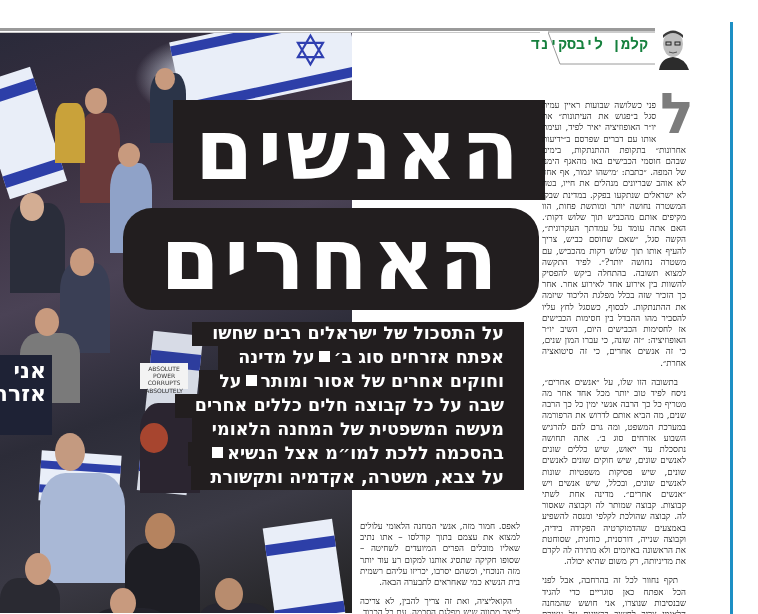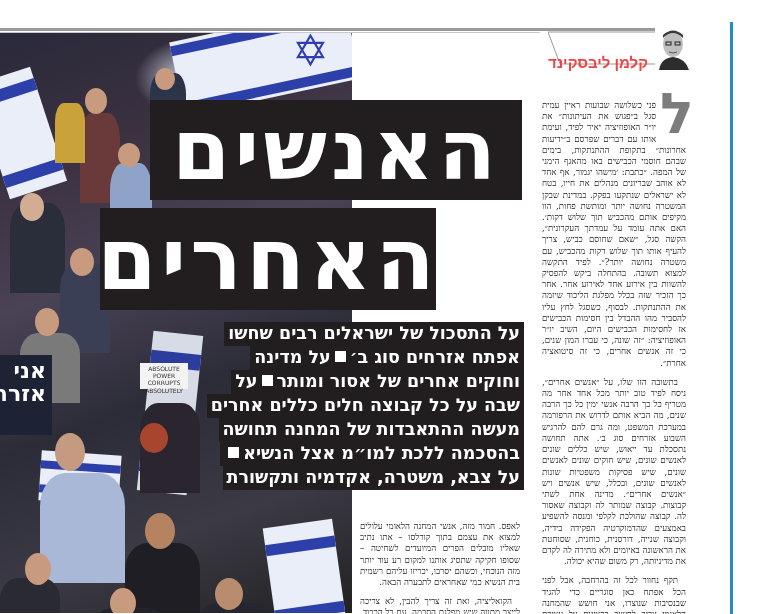--- a/index.html
+++ b/index.html
@@ -23,31 +23,31 @@
     .photo .flag .stripe { position: absolute; left: 0; width: 100%; height: 10%; background: #2d3fa8; }
     .photo .star { position: absolute; color: #2f3fb0; font-size: 44px; line-height: 1; }
     .photo .head { position: absolute; border-radius: 50%; background: #c89a7e; }
     .photo .body { position: absolute; border-radius: 30% 30% 0 0; }
     .photo .sign { position: absolute; background: #1e2235; color: #ffffff; font-weight: bold; font-size: 22px; line-height: 1.05; padding: 4px 6px; direction: rtl; overflow: hidden; }
     .photo .placard { position: absolute; background: #f3f3f3; color: #333; font-size: 6px; line-height: 1.2; padding: 2px; text-align: center; }
 
     
     .byline-box { position: absolute; left: 548px; top: 30px; width: 140px; height: 38px; }
     .byline-shape { position: absolute; left: 0; top: 0; width: 140px; height: 38px; }
-    .byline-name { position: absolute; right: 40px; top: 24px; font-family: Liberation Sans, sans-serif; font-weight: bold; font-size: 15px; color: #ef4444; direction: rtl; white-space: nowrap; }
+    .byline-name { position: absolute; right: 40px; top: 7px; font-family: Liberation Mono, monospace; font-weight: bold; font-size: 15px; color: #15803d; direction: rtl; white-space: nowrap; }
     .avatar { position: absolute; left: 655px; top: 26px; width: 36px; height: 44px; overflow: hidden; }
 
     
-    .hl-band { position: absolute; background: #221e1f; color: #ffffff; font-family: "DejaVu Sans", sans-serif; font-weight: bold; direction: rtl; white-space: nowrap; display: flex; align-items: center; justify-content: center; letter-spacing: 4px; }
+    .hl-band { position: absolute; background: #221e1f; color: #ffffff; font-family: "DejaVu Sans", sans-serif; font-weight: bold; direction: rtl; white-space: nowrap; display: flex; align-items: center; justify-content: center; letter-spacing: 4px; margin-left: 23px; }
     .hl-1 { left: 150px; top: 100px; width: 372px; height: 100px; font-size: 84px; }
-    .hl-2 { left: 100px; top: 208px; width: 336px; height: 102px; font-size: 86px; }
+    .hl-2 { left: 100px; top: 208px; width: 416px; height: 102px; font-size: 86px; border-radius: 29px; }
 
     
     .subhead { position: absolute; left: 0; top: 322px; width: 524px; direction: rtl; }
-    .sub-line { display: block; margin-left: auto; width: fit-content; background: #221e1f; color: #ffffff; font-family: "DejaVu Sans", sans-serif; font-weight: bold; font-size: 17.5px; line-height: 23px; height: 24px; padding: 0 4px; white-space: nowrap; margin-bottom: 0; }
+    .sub-line { display: block; margin-left: auto; width: fit-content; background: #221e1f; color: #ffffff; font-family: "DejaVu Sans", sans-serif; font-weight: bold; font-size: 17.5px; line-height: 23px; height: 24px; padding: 0 20px; white-space: nowrap; margin-bottom: 0; }
     .sub-line .sq { display: inline-block; width: 11px; height: 11px; background: #ffffff; margin: 0 4px; vertical-align: 1px; }
 
     
     .col { position: absolute; direction: rtl; text-align: justify; font-family: "DejaVu Serif", serif; font-size: 8.6px; line-height: 11.2px; color: #1a1a1a; }
     .col p { margin: 8px; text-indent: 8px; }
     .col-right { left: 534px; top: 92px; width: 160px; }
     .col-low { left: 352px; top: 513px; width: 176px; }
     .dropcap { float: right; font-family: "DejaVu Sans", sans-serif; font-weight: bold; font-size: 56px; line-height: 40px; color: #7c7c7c; margin-left: 4px; margin-top: 2px; }
   </style>
 </head>
@@ -131,21 +131,21 @@
 </div>
 
 <div class="hl-band hl-1">האנשים</div>
 <div class="hl-band hl-2">האחרים</div>
 
 <div class="subhead">
   <span class="sub-line"><span>על התסכול של ישראלים רבים שחשו</span></span>
   <span class="sub-line"><span>אפתח אזרחים סוג ב׳</span><span class="sq"></span><span>על מדינה</span></span>
   <span class="sub-line"><span>וחוקים אחרים של אסור ומותר</span><span class="sq"></span><span>על</span></span>
   <span class="sub-line"><span>שבה על כל קבוצה חלים כללים אחרים</span></span>
-  <span class="sub-line"><span>מעשה ההתאבדות של המחנה תחושה</span></span>
+  <span class="sub-line"><span>מעשה המשפטית של המחנה הלאומי</span></span>
   <span class="sub-line"><span>בהסכמה ללכת למו״מ אצל הנשיא</span><span class="sq"></span></span>
   <span class="sub-line"><span>על צבא, משטרה, אקדמיה ותקשורת</span></span>
 </div>
 
 <div class="col col-right">
   <span class="dropcap">ל</span>
   <p style="text-indent:0">פני כשלושה שבועות ראיין עמית סגל ב״פגוש את העיתונות״ את יו״ר האופוזיציה יאיר לפיד, ועימת אותו עם דברים שפרסם ב״ידיעות אחרונות״ בתקופת ההתנתקות, בימים שבהם חוסמי הכבישים באו מהאגף הימני של המפה. ״כתבת: ׳מישהו יגמור, אף אחד לא אוהב שבריונים מנהלים את חייו, בטח לא ישראלים שנתקעו בפקק. במדינת שבקן המשטרה נחושה יותר ומותשת פחות, הוו מקיפים אותם מהכביש תוך שלוש דקות׳. האם אתה עומד על עמדתך העקרונית״, הקשה סגל, ״שאם שחוסם כביש, צריך להעיף אותו תוך שלוש דקות מהכביש, עם משטרה נחושה יותר?״. לפיד התקשה למצוא תשובה. בהתחלה ביקש להפסיק להשוות בין אירוע אחד לאירוע אחר. אחר כך הזכיר שזה בכלל מפלגת הליכוד שיזמה את ההתנתקות. לבסוף, כשסגל לחץ עליו להסביר מהו ההבדל בין חסימות הכבישים אז לחסימות הכבישים היום, השיב יו״ר האופוזיציה: ״זה שונה, כי עברו המון שנים, כי זה אנשים אחרים, כי זה סיטואציה אחרת״.</p>
   <p>בתשובה הזו שלו, על ״אנשים אחרים״, ניסח לפיד טוב יותר מכל אחד אחר מה מטריף כל כך הרבה אנשי ימין כל כך הרבה שנים, מה הביא אותם לדרוש את הרפורמה במערכת המשפט, ומה גרם להם להרגיש השבוע אזרחים סוג ב׳. אתה תחושה נתסכלת עד ייאוש, שיש כללים שונים לאנשים שונים, שיש חוקים שונים לאנשים שונים, שיש פסיקות משפטיות שונות לאנשים שונים, ובכלל, שיש אנשים ויש ״אנשים אחרים״. מדינה אחת לשתי קבוצות. קבוצה שמותר לה וקבוצה שאסור לה. קבוצה שהולכת לקלפי ומנסה להשפיע באמצעים שהדמוקרטיה הפקידה בידיה, וקבוצה שנייה, דורסנית, כוחנית, שסוחטת את הראשונה באיומים ולא מתירה לה לקדם את מדיניותה, רק משום שהיא יכולה.</p>
   <p>תקף נחוור לכל זה בהרחבה, אבל לפני הכל אפתח כאן סוגריים כדי להגיד שבנסיבות שנוצרו, אני חושש שהמחנה הלאומי צריך לחשוב ברצינות על עצירת החקיקה הרפורמה המשפטית. אני כותב את זה מתוך מקום כואב, מאוכזב ומתוסכל, אבל גם מתוך מקום שלא</p>
 </div>

